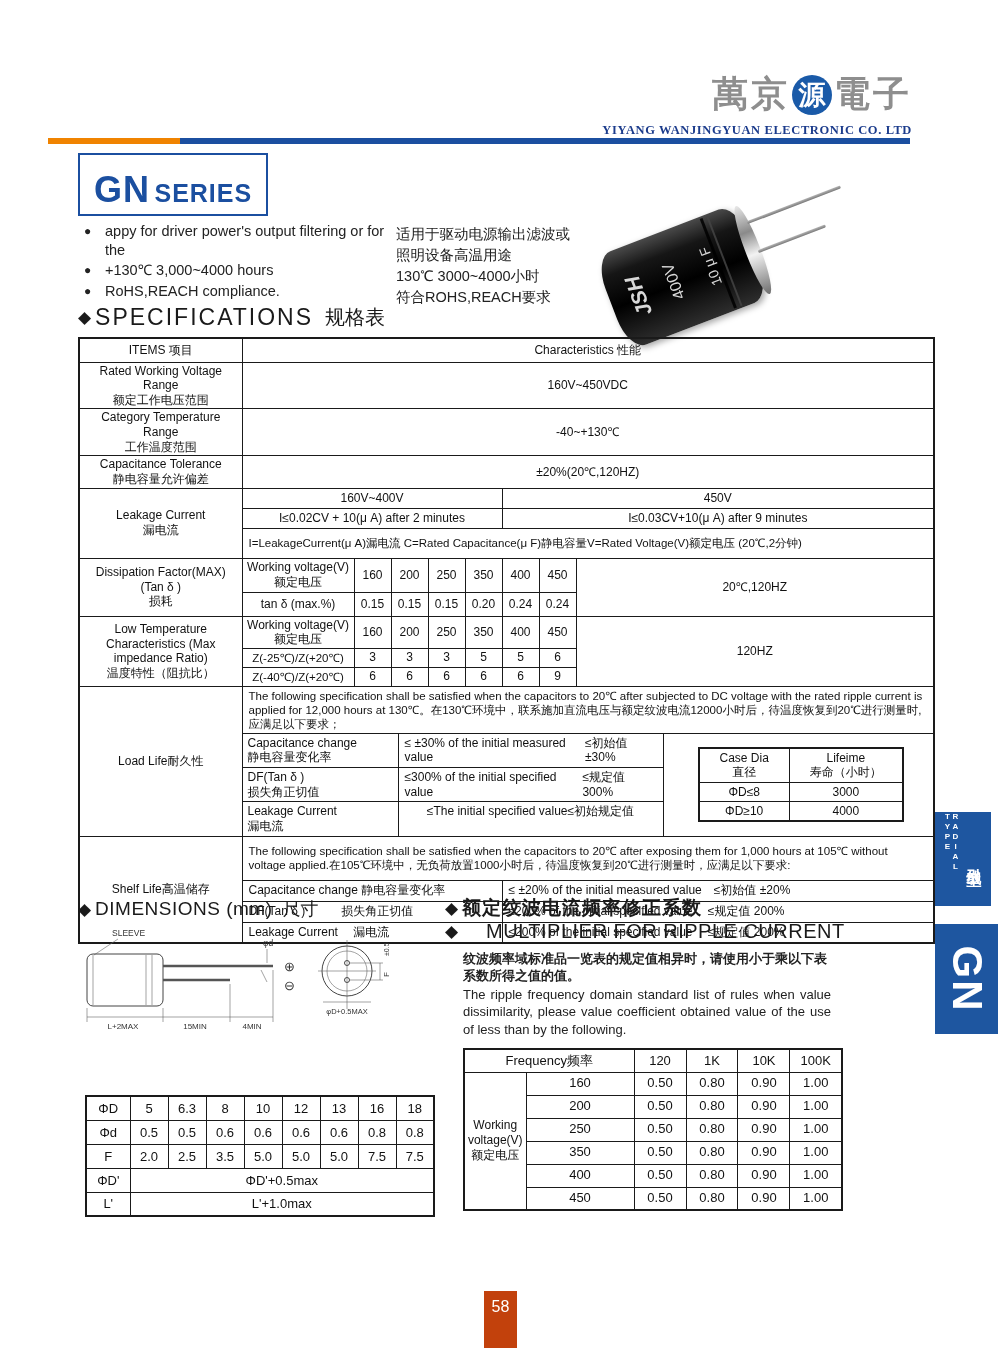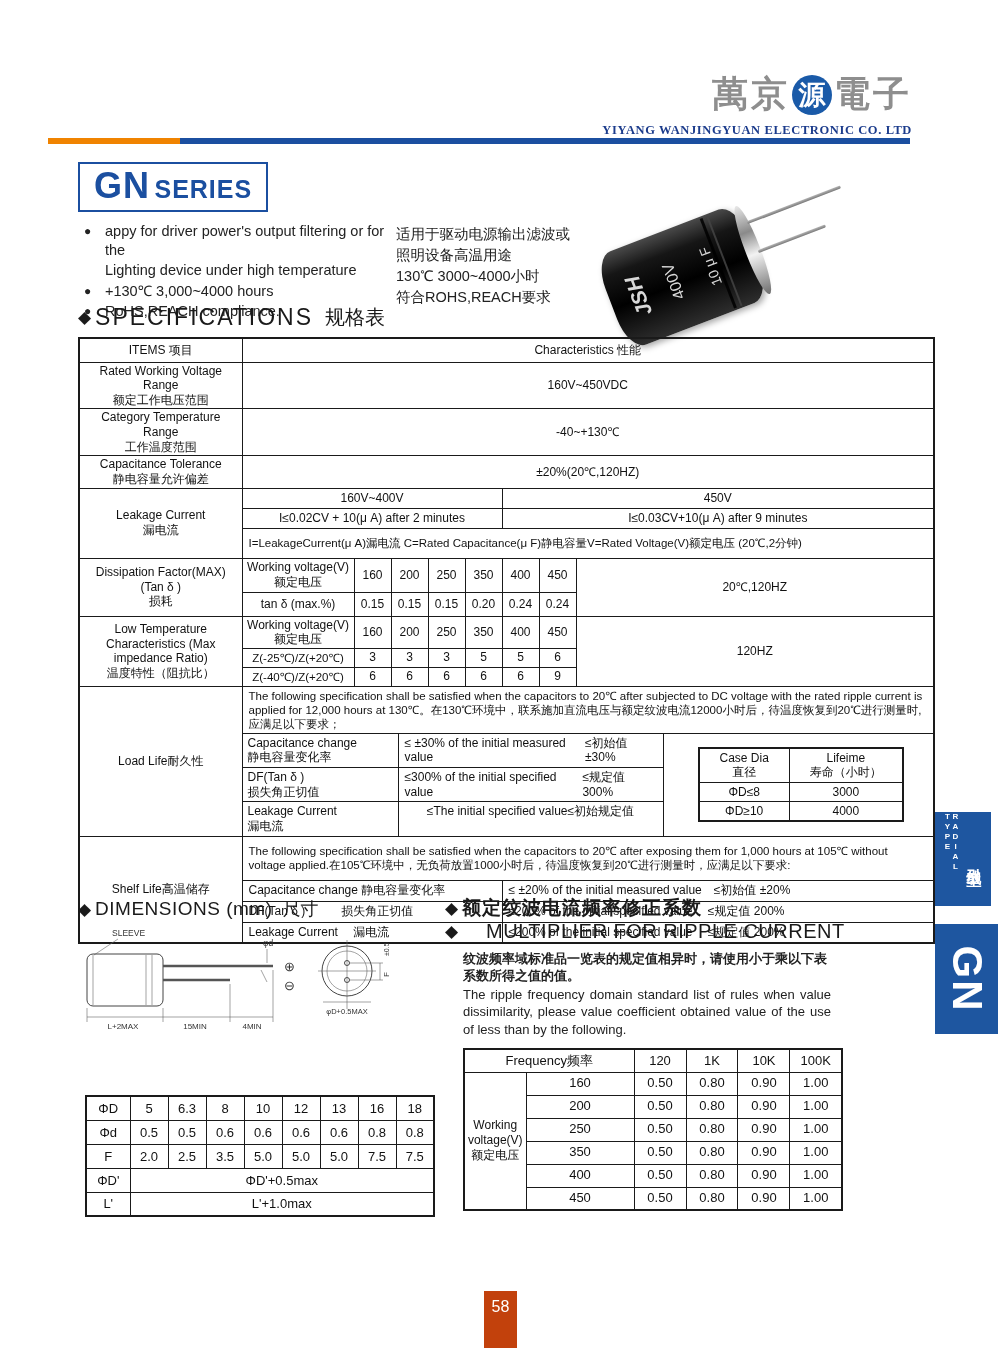--- a/index.html
+++ b/index.html
@@ -10,21 +10,21 @@
   
   .logo-wrap { top:70px; right:88px; text-align:right; }
   .logo-line { font-size:36px; font-weight:bold; color:#8e8e8e; letter-spacing:3px; display:flex; align-items:center; justify-content:flex-end; gap:2px; }
   .logo-circle { display:inline-flex; width:40px; height:40px; border-radius:50%; background:#1a5aa8; color:#fff; font-size:27px; align-items:center; justify-content:center; letter-spacing:0; }
   .logo-sub { margin-top:4px; font-family:"Liberation Serif", serif; font-size:12.5px; font-weight:bold; color:#1c3c8c; letter-spacing:0.6px; }
   .head-rule { top:138px; left:48px; width:862px; height:6px; display:flex; }
   .head-rule .seg-orange { width:132px; height:100%; background:#f08300; }
   .head-rule .seg-blue { flex:1; height:100%; background:#1b4fa0; }
 
   
-  .series-box { top:162px; left:78px; border:2px solid #1b4fa0; color:#1b4fa0; padding:1px 14px 3px 14px; background:#fff;text-align:right; }
+  .series-box { top:153px; left:78px; border:2px solid #1b4fa0; color:#1b4fa0; padding:14px 14px 3px 14px; background:#fff;text-align:right; }
   .series-box .nm { font-size:36px; font-weight:bold; letter-spacing:1px; }
   .series-box .sf { font-size:25px; font-weight:bold; letter-spacing:1px; }
   .bullets-en { top:222px; left:84px; width:312px; font-size:14.5px; line-height:1.28; color:#222; }
   .bullets-en .line { display:flex; gap:7px; margin-bottom:2px; }
   .bullets-en .b { width:14px; flex:0 0 14px; font-size:12px; line-height:1.55; }
   .bullets-cn { top:224px; left:396px; width:190px; font-size:14.5px; line-height:1.45; color:#222; }
 
   
   .cap-photo { top:192px; left:596px; width:260px; height:140px; }
   .cap-rot { position:relative; width:100%; height:100%; transform:rotate(-21deg); transform-origin:45% 60%; }
@@ -114,24 +114,20 @@
 </div>
 
 <div class="abs series-box">
   <span class="nm">GN</span>
   <span class="sf">SERIES</span>
 </div>
 <div class="abs bullets-en">
   <div class="line">
       <span class="b">●</span>
       <span>appy for driver power's output filtering or for the</span>
-    </div>
-  <div class="line">
-      <span class="b"></span>
-      <span>Lighting device under high temperature</span>
     </div>
   <div class="line">
       <span class="b">●</span>
       <span>+130℃ 3,000~4000 hours</span>
     </div>
   <div class="line">
       <span class="b">●</span>
       <span>RoHS,REACH compliance.</span>
     </div>
 </div>

